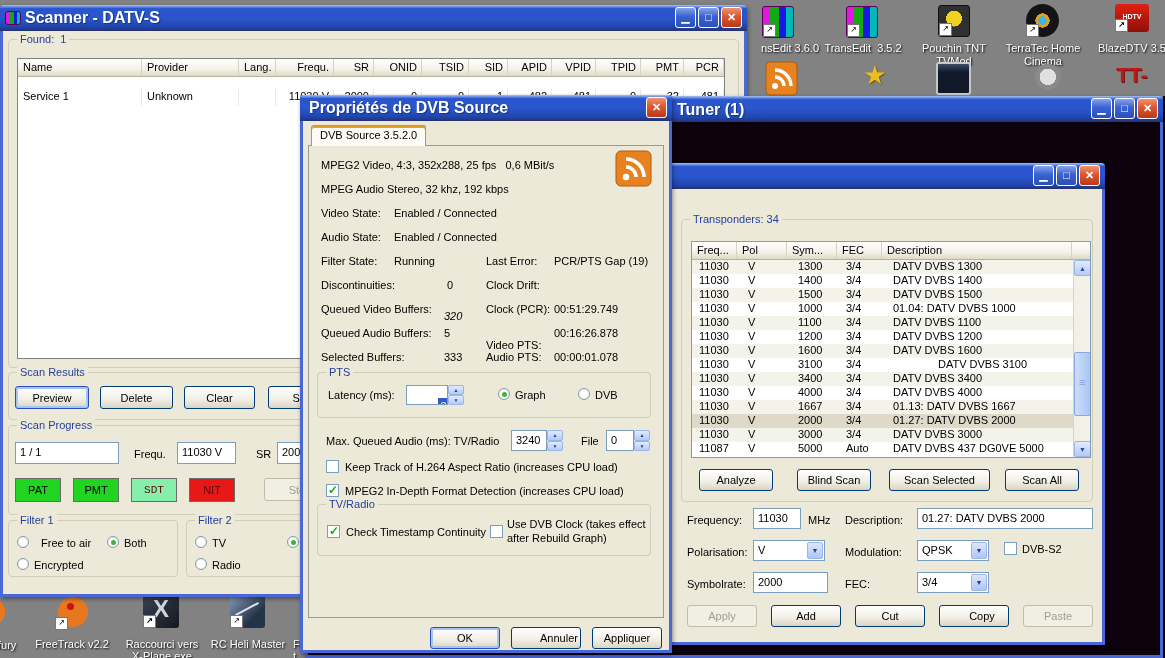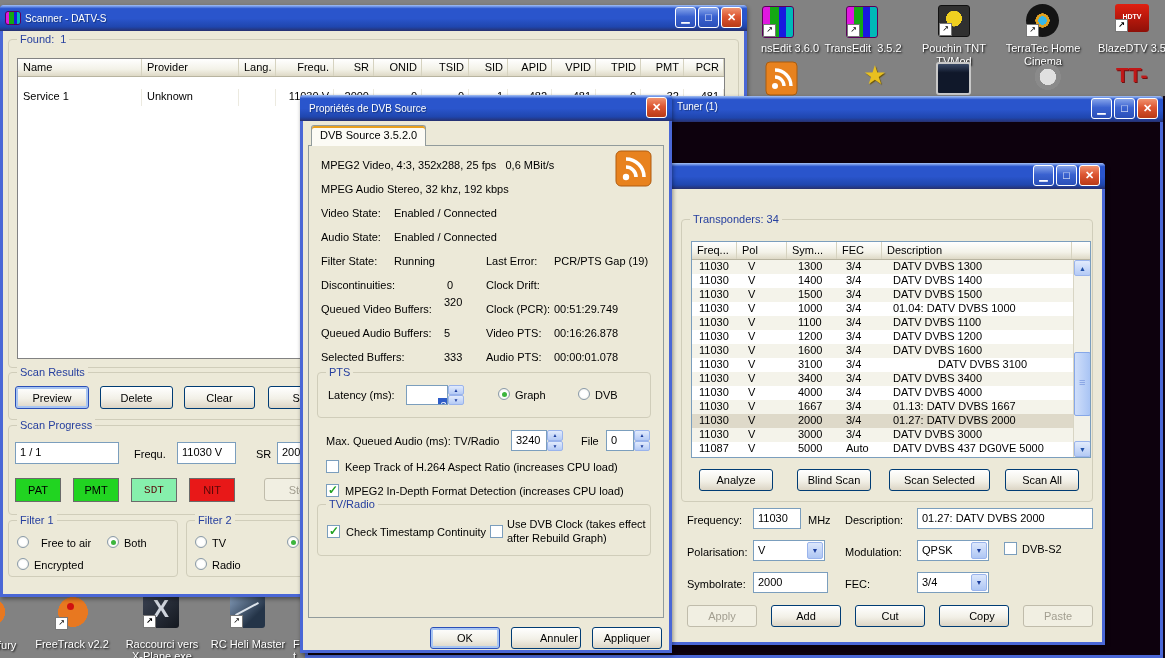--- a/index.html
+++ b/index.html
@@ -6,21 +6,21 @@
   html,body { width:1165px; height:658px; overflow:hidden; }
   body { background:#828282; font-family:"Liberation Sans", sans-serif; font-size:11px; color:#000; position:relative; }
   .abs { position:absolute; }
   .pre { white-space:pre; }
 
   
   .xp-window { position:absolute; background:#ece9d8; border:3px solid #4a67d6; border-top:none; border-radius:4px 4px 0 0; box-shadow:1px 2px 4px rgba(0,0,0,.4); }
   .titlebar { position:absolute; left:-3px; right:-3px; top:0; height:26px; border-radius:4px 4px 0 0;
     background:linear-gradient(180deg,#a6c1f0 0%,#6f94e8 6%,#2a55cc 14%,#2a55cc 52%,#1f46ae 84%,#27306e 100%);
     display:flex; align-items:center; padding:0 5px; }
-  .title-text { color:#fff; font-weight:normal; font-size:10px; text-shadow:1px 1px 1px #16347e; margin-left:4px; }
+  .title-text { color:#fff; font-weight:bold; font-size:16px; text-shadow:1px 1px 1px #16347e; margin-left:4px; }
   .tb-btns { position:absolute; right:5px; top:2px; display:flex; gap:2px; }
   .tb-btn { width:21px; height:21px; border:1px solid #fff; border-radius:3px; color:#fff; font-size:11px; line-height:19px; text-align:center;
     background:linear-gradient(180deg,#86a4ea,#3a62d0 45%,#2a4fb8); }
   .tb-btn.close { background:linear-gradient(180deg,#f0926e,#dd5632 45%,#b93a16); font-weight:bold; }
   .client { position:absolute; left:0; top:26px; right:0; bottom:0; background:#ece9d8; }
 
   
   .grp { position:absolute; border:1px solid #d0cdba; border-radius:4px; }
   .grp-label { position:absolute; top:-7px; left:8px; background:#ece9d8; padding:0 3px; color:#27409f; }
 
@@ -435,27 +435,27 @@
       <div class="dlg-label" style="left:12px;top:109px;">Filter State:</div>
       <div class="dlg-label" style="left:85px;top:109px;">Running</div>
       <div class="dlg-label" style="left:177px;top:109px;">Last Error:</div>
       <div class="dlg-label" style="left:245px;top:109px;">PCR/PTS Gap (19)</div>
 
       <div class="dlg-label" style="left:12px;top:133px;">Discontinuities:</div>
       <div class="dlg-label" style="left:138px;top:133px;">0</div>
       <div class="dlg-label" style="left:177px;top:133px;">Clock Drift:</div>
 
       <div class="dlg-label" style="left:12px;top:157px;">Queued Video Buffers:</div>
-      <div class="dlg-label" style="left:135px;top:150px;">320</div>
+      <div class="dlg-label" style="left:135px;top:164px;font-style:italic;">320</div>
       <div class="dlg-label" style="left:177px;top:157px;">Clock (PCR):</div>
       <div class="dlg-label" style="left:245px;top:157px;">00:51:29.749</div>
 
       <div class="dlg-label" style="left:12px;top:181px;">Queued Audio Buffers:</div>
       <div class="dlg-label" style="left:135px;top:181px;">5</div>
-      <div class="dlg-label" style="left:177px;top:181px;text-align:center;">Video PTS:</div>
+      <div class="dlg-label" style="left:177px;top:193px;text-align:center;">Video PTS:</div>
       <div class="dlg-label" style="left:245px;top:181px;">00:16:26.878</div>
 
       <div class="dlg-label" style="left:12px;top:205px;">Selected Buffers:</div>
       <div class="dlg-label" style="left:135px;top:205px;">333</div>
       <div class="dlg-label" style="left:177px;top:205px;">Audio PTS:</div>
       <div class="dlg-label" style="left:245px;top:205px;">00:00:01.078</div>
 
       <div class="grp" style="left:8px;top:226px;width:334px;height:46px;">
         <div class="grp-label">PTS</div>
         <div class="dlg-label" style="left:10px;top:16px;">Latency (ms):</div>

